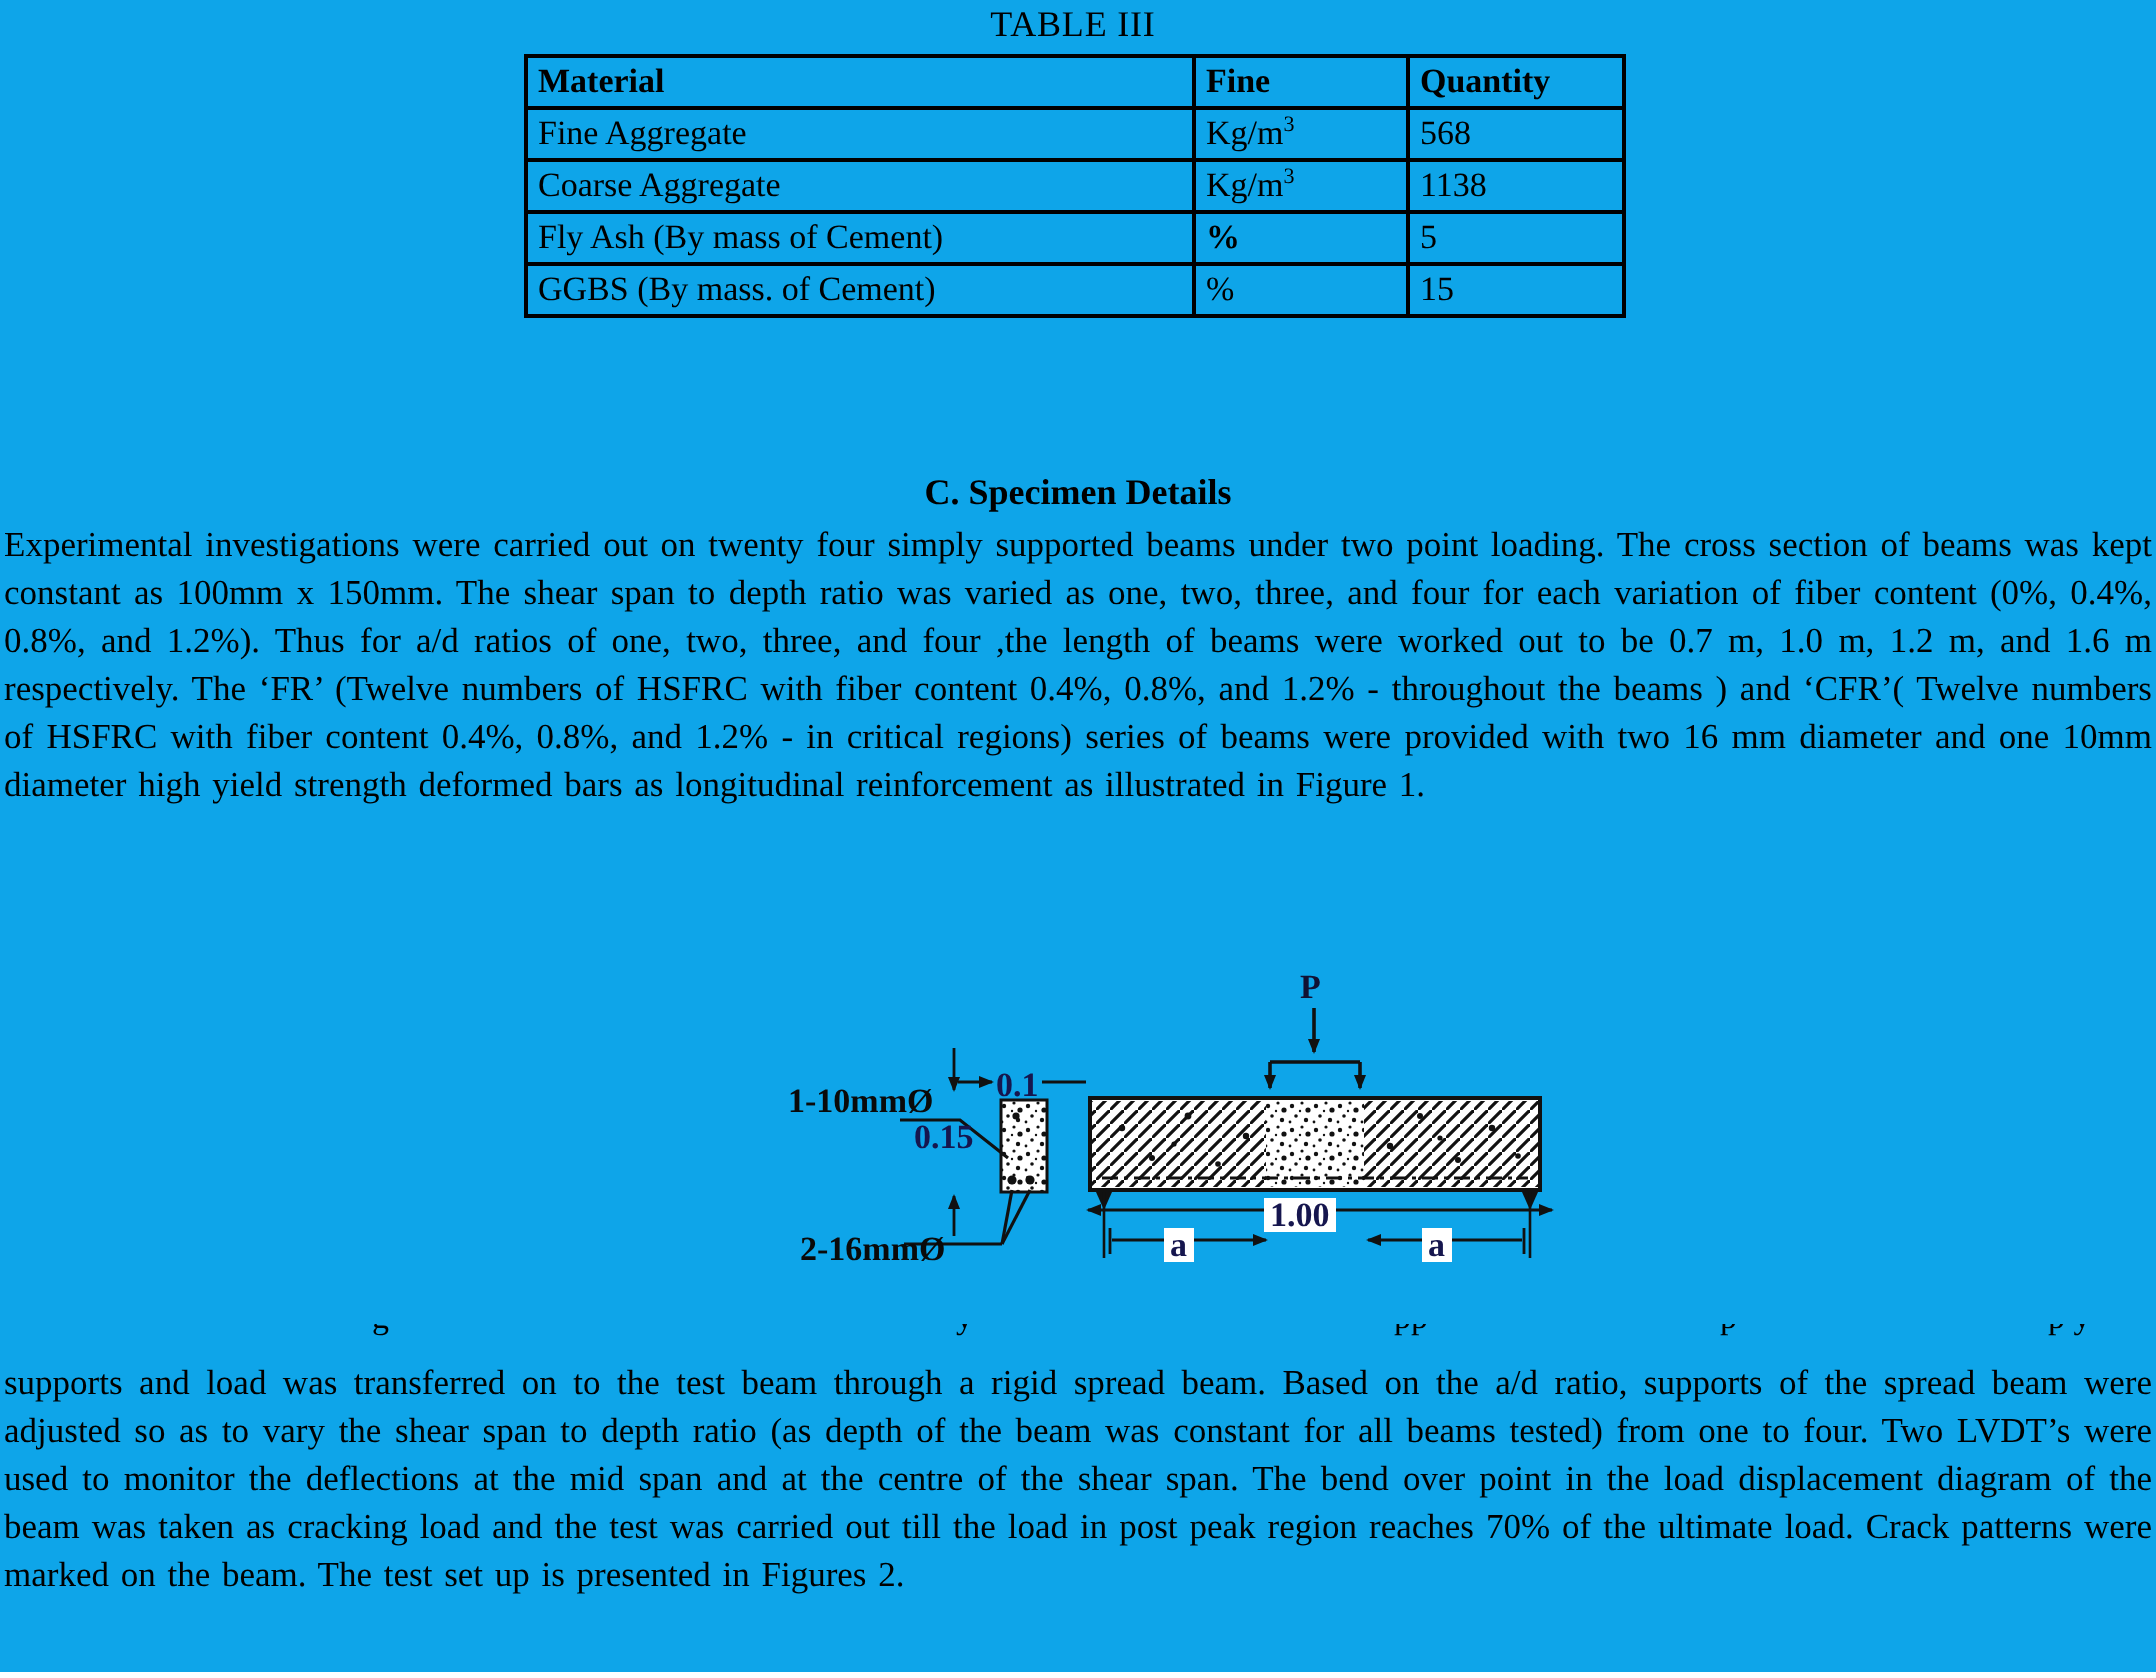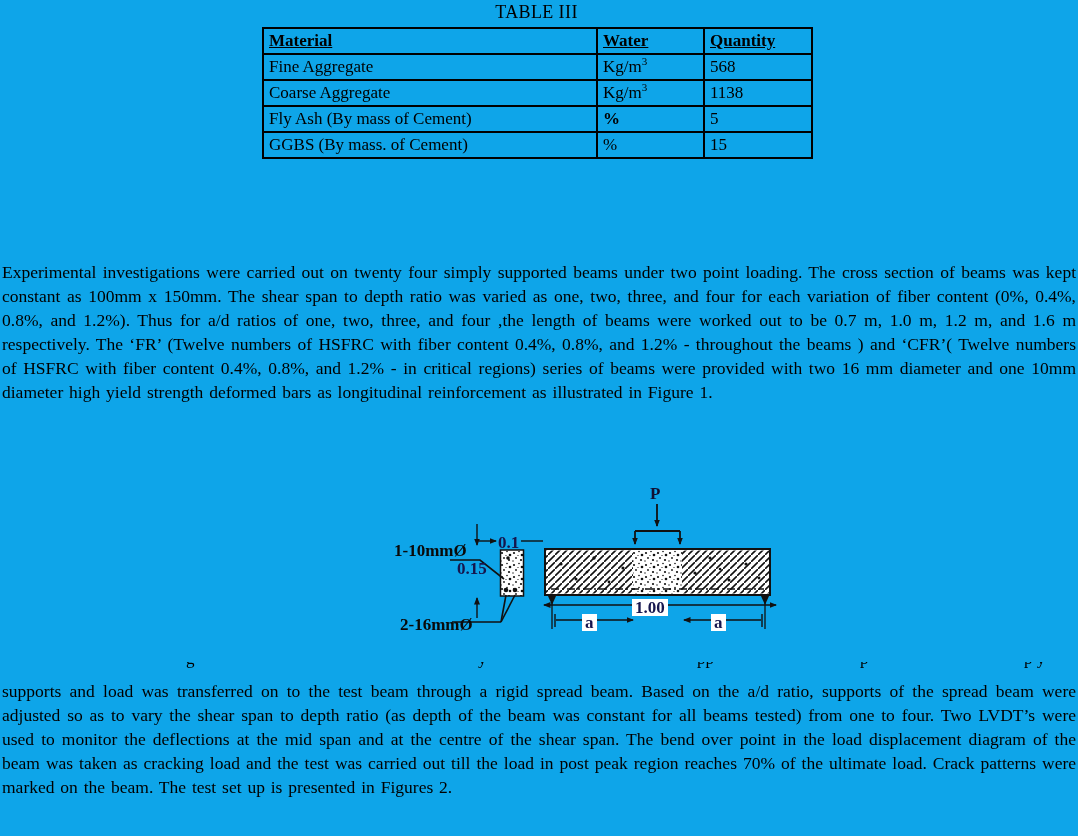--- a/index.html
+++ b/index.html
@@ -10,21 +10,21 @@
   }
 
   
   .table-wrap { position:absolute; left:262px; top:2px; width:549px; }
   .table-title { text-align:center; font-size:18px; letter-spacing:0.4px; margin:0 0 4px 0; }
   table.materials { border-collapse:collapse; width:100%; table-layout:fixed; }
   .materials th, .materials td {
     border:2px solid #000; font-size:17px; padding:0 5px; height:24px;
     text-align:left; vertical-align:middle; line-height:1.15; overflow:hidden; white-space:nowrap;
   }
-  .materials th { font-weight:bold;text-decoration:underline; }
+  .materials th { font-weight:bold; }
   .materials td { font-weight:normal; }
   sup { font-size:11px; line-height:0; }
   .u-bold { font-weight:bold; }
 
   
   .heading {
     position:absolute; top:236px; left:0; width:100%; text-align:center;
     font-weight:bold; font-size:18px;
   }
   .para {
@@ -58,21 +58,21 @@
     <div class="table-title">TABLE III</div>
     <table class="materials">
       <colgroup>
           <col style="width:334px">
           <col style="width:107px">
           <col style="width:108px">
         </colgroup>
       <thead>
         <tr>
           <th>Material</th>
-          <th>Water</th>
+          <th>Fine</th>
           <th>Quantity</th>
         </tr>
       </thead>
       <tbody>
           <tr>
             <td>Fine Aggregate</td>
             <td><span>Kg/m</span><sup>3</sup></td>
             <td>568</td>
           </tr>
           <tr>
@@ -87,20 +87,21 @@
           </tr>
           <tr>
             <td>GGBS (By mass. of Cement)</td>
             <td><span>%</span></td>
             <td>15</td>
           </tr>
         </tbody>
     </table>
   </div>
 
+  <div class="heading">C. Specimen Details</div>
   <div class="para para1">Experimental investigations were carried out on twenty four simply supported beams under two point loading. The cross section of beams was kept constant as 100mm x 150mm. The shear span to depth ratio was varied as one, two, three, and four for each variation of fiber content (0%, 0.4%, 0.8%, and 1.2%). Thus for a/d ratios of one, two, three, and four ,the length of beams were worked out to be 0.7 m, 1.0 m, 1.2 m, and 1.6 m respectively. The ‘FR’ (Twelve numbers of HSFRC with fiber content 0.4%, 0.8%, and 1.2% - throughout the beams ) and ‘CFR’( Twelve numbers of HSFRC with fiber content 0.4%, 0.8%, and 1.2% - in critical regions) series of beams were provided with two 16 mm diameter and one 10mm diameter high yield strength deformed bars as longitudinal reinforcement as illustrated in Figure 1.</div>
 
   <div class="figure">
     <svg width="420" height="182" viewBox="0 0 420 182">
       <defs>
         <marker id="arr" markerWidth="9" markerHeight="8" refX="6.5" refY="3" orient="auto" markerUnits="userSpaceOnUse">
           <path d="M0,0 L7.5,3 L0,6 Z" fill="#111"></path>
         </marker>
         <pattern id="hatch" width="7" height="7" patternUnits="userSpaceOnUse">
           <rect width="7" height="7" fill="#fff"></rect>

